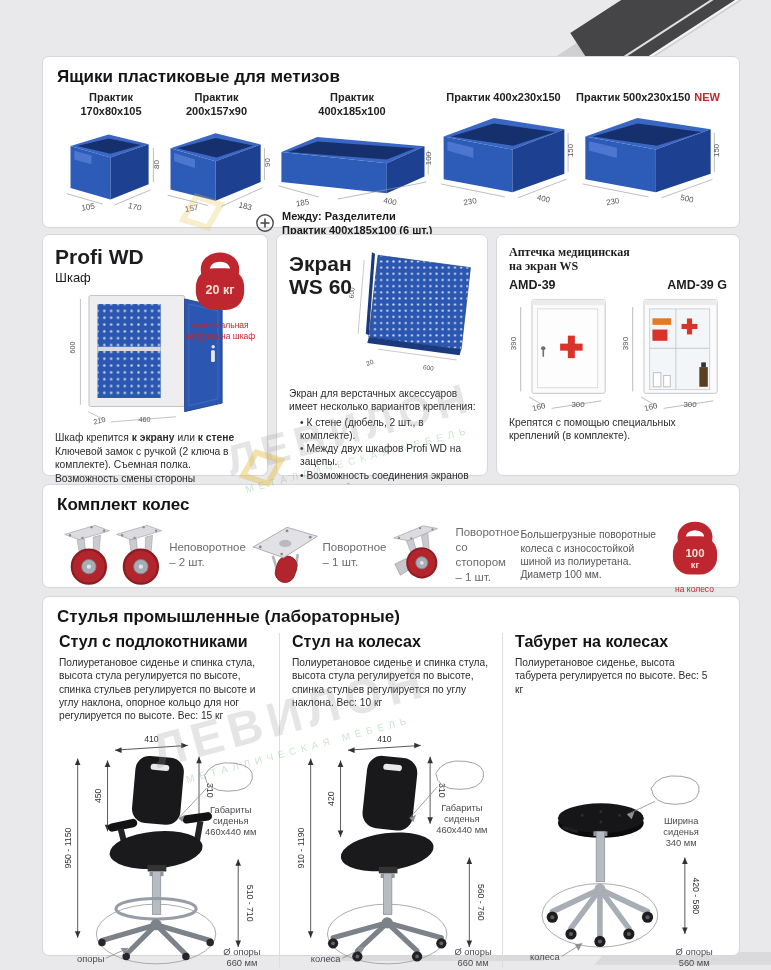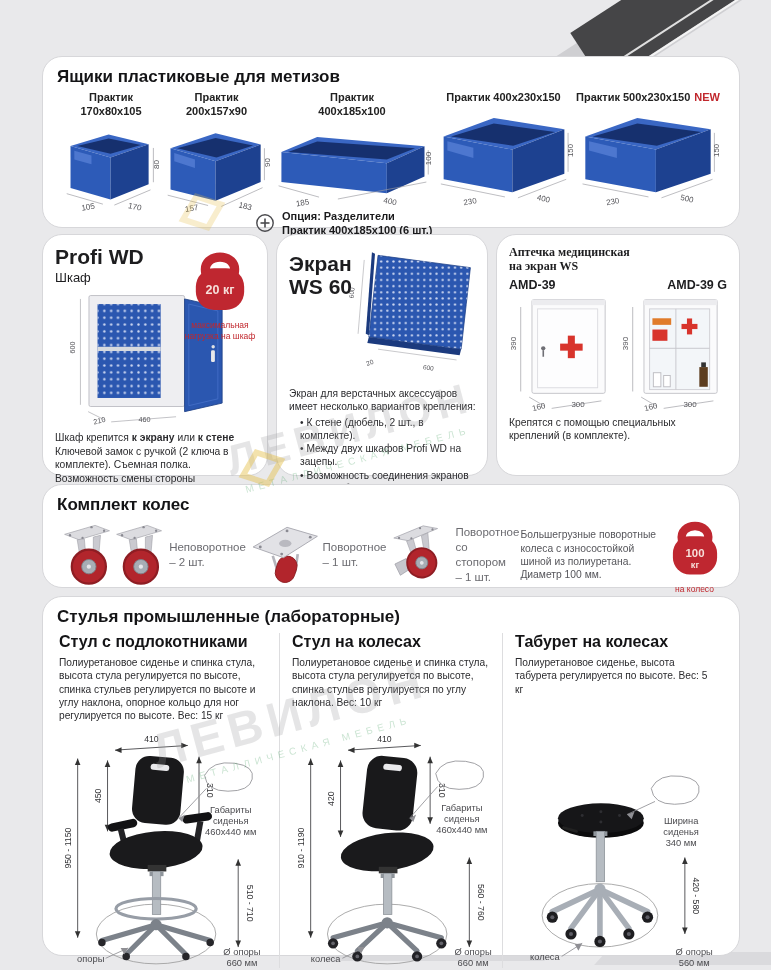--- a/index.html
+++ b/index.html
@@ -15,21 +15,21 @@
   .bottom-stripe{height:13px;background:#d6d6d9;transform:skewX(-42deg);opacity:.8;}
 
   .watermark{position:absolute;transform:rotate(-15deg);pointer-events:none;text-align:center;z-index:5;opacity:.55;}
   .watermark .wm-brand{font-weight:bold;color:rgba(150,150,152,.45);letter-spacing:6px;}
   .watermark .wm-tag{font-size:10px;color:rgba(70,160,95,.5);letter-spacing:5px;margin-top:2px;}
   .wm-cube{position:absolute;width:20px;height:20px;border:6px solid rgba(228,190,70,.45);transform:rotate(18deg) skewX(-12deg);z-index:5;}
 
   .page-title{position:absolute;left:46px;top:16px;margin:0;font-size:24px;font-weight:bold;color:#141416;
               letter-spacing:-0.3px;z-index:6;}
 
-  .card{position:absolute;background:#fff;border:1px solid #d7d7da;border-radius:20px;box-sizing:border-box;z-index:4;}
+  .card{position:absolute;background:#fff;border:1px solid #d7d7da;border-radius:7px;box-sizing:border-box;z-index:4;}
   .card h2{margin:0;font-size:17px;font-weight:bold;color:#141416;}
   .card h3{margin:0;font-size:16px;font-weight:bold;color:#141416;}
 
   
   .bins-card{left:42px;top:56px;width:698px;height:172px;padding:10px 14px 6px;}
   .bins-row{display:flex;justify-content:space-between;align-items:flex-start;margin-top:4px;padding:0 4px;}
   .bin{display:flex;flex-direction:column;align-items:center;}
   .bin-label{font-size:11px;font-weight:bold;text-align:center;line-height:1.25;color:#222;}
   .bin-label .new{color:#c1272d;margin-left:4px;}
   .dimtxt{font-size:8.5px;fill:#55555a;}
@@ -202,21 +202,21 @@
       </div>
     </div>
 
     <div class="option-row">
       <svg width="20" height="20" viewBox="0 0 20 20">
         <circle cx="10" cy="10" r="8.2" fill="none" stroke="#4a4a4e" stroke-width="1.4"></circle>
         <line x1="10" y1="5.5" x2="10" y2="14.5" stroke="#4a4a4e" stroke-width="1.6"></line>
         <line x1="5.5" y1="10" x2="14.5" y2="10" stroke="#4a4a4e" stroke-width="1.6"></line>
       </svg>
       <div class="option-text">
-        <span>Опция: Разделители</span><br><span>Практик 400x185x100 (6 шт.)</span>
+        <span>Между: Разделители</span><br><span>Практик 400x185x100 (6 шт.)</span>
       </div>
     </div>
   </section>
 
   <section class="card profi-card">
     <div class="profi-title">Profi WD</div>
     <div class="profi-sub">Шкаф</div>
 
     <div class="kb-block">
       <svg width="64" height="70" viewBox="0 0 74 84">

